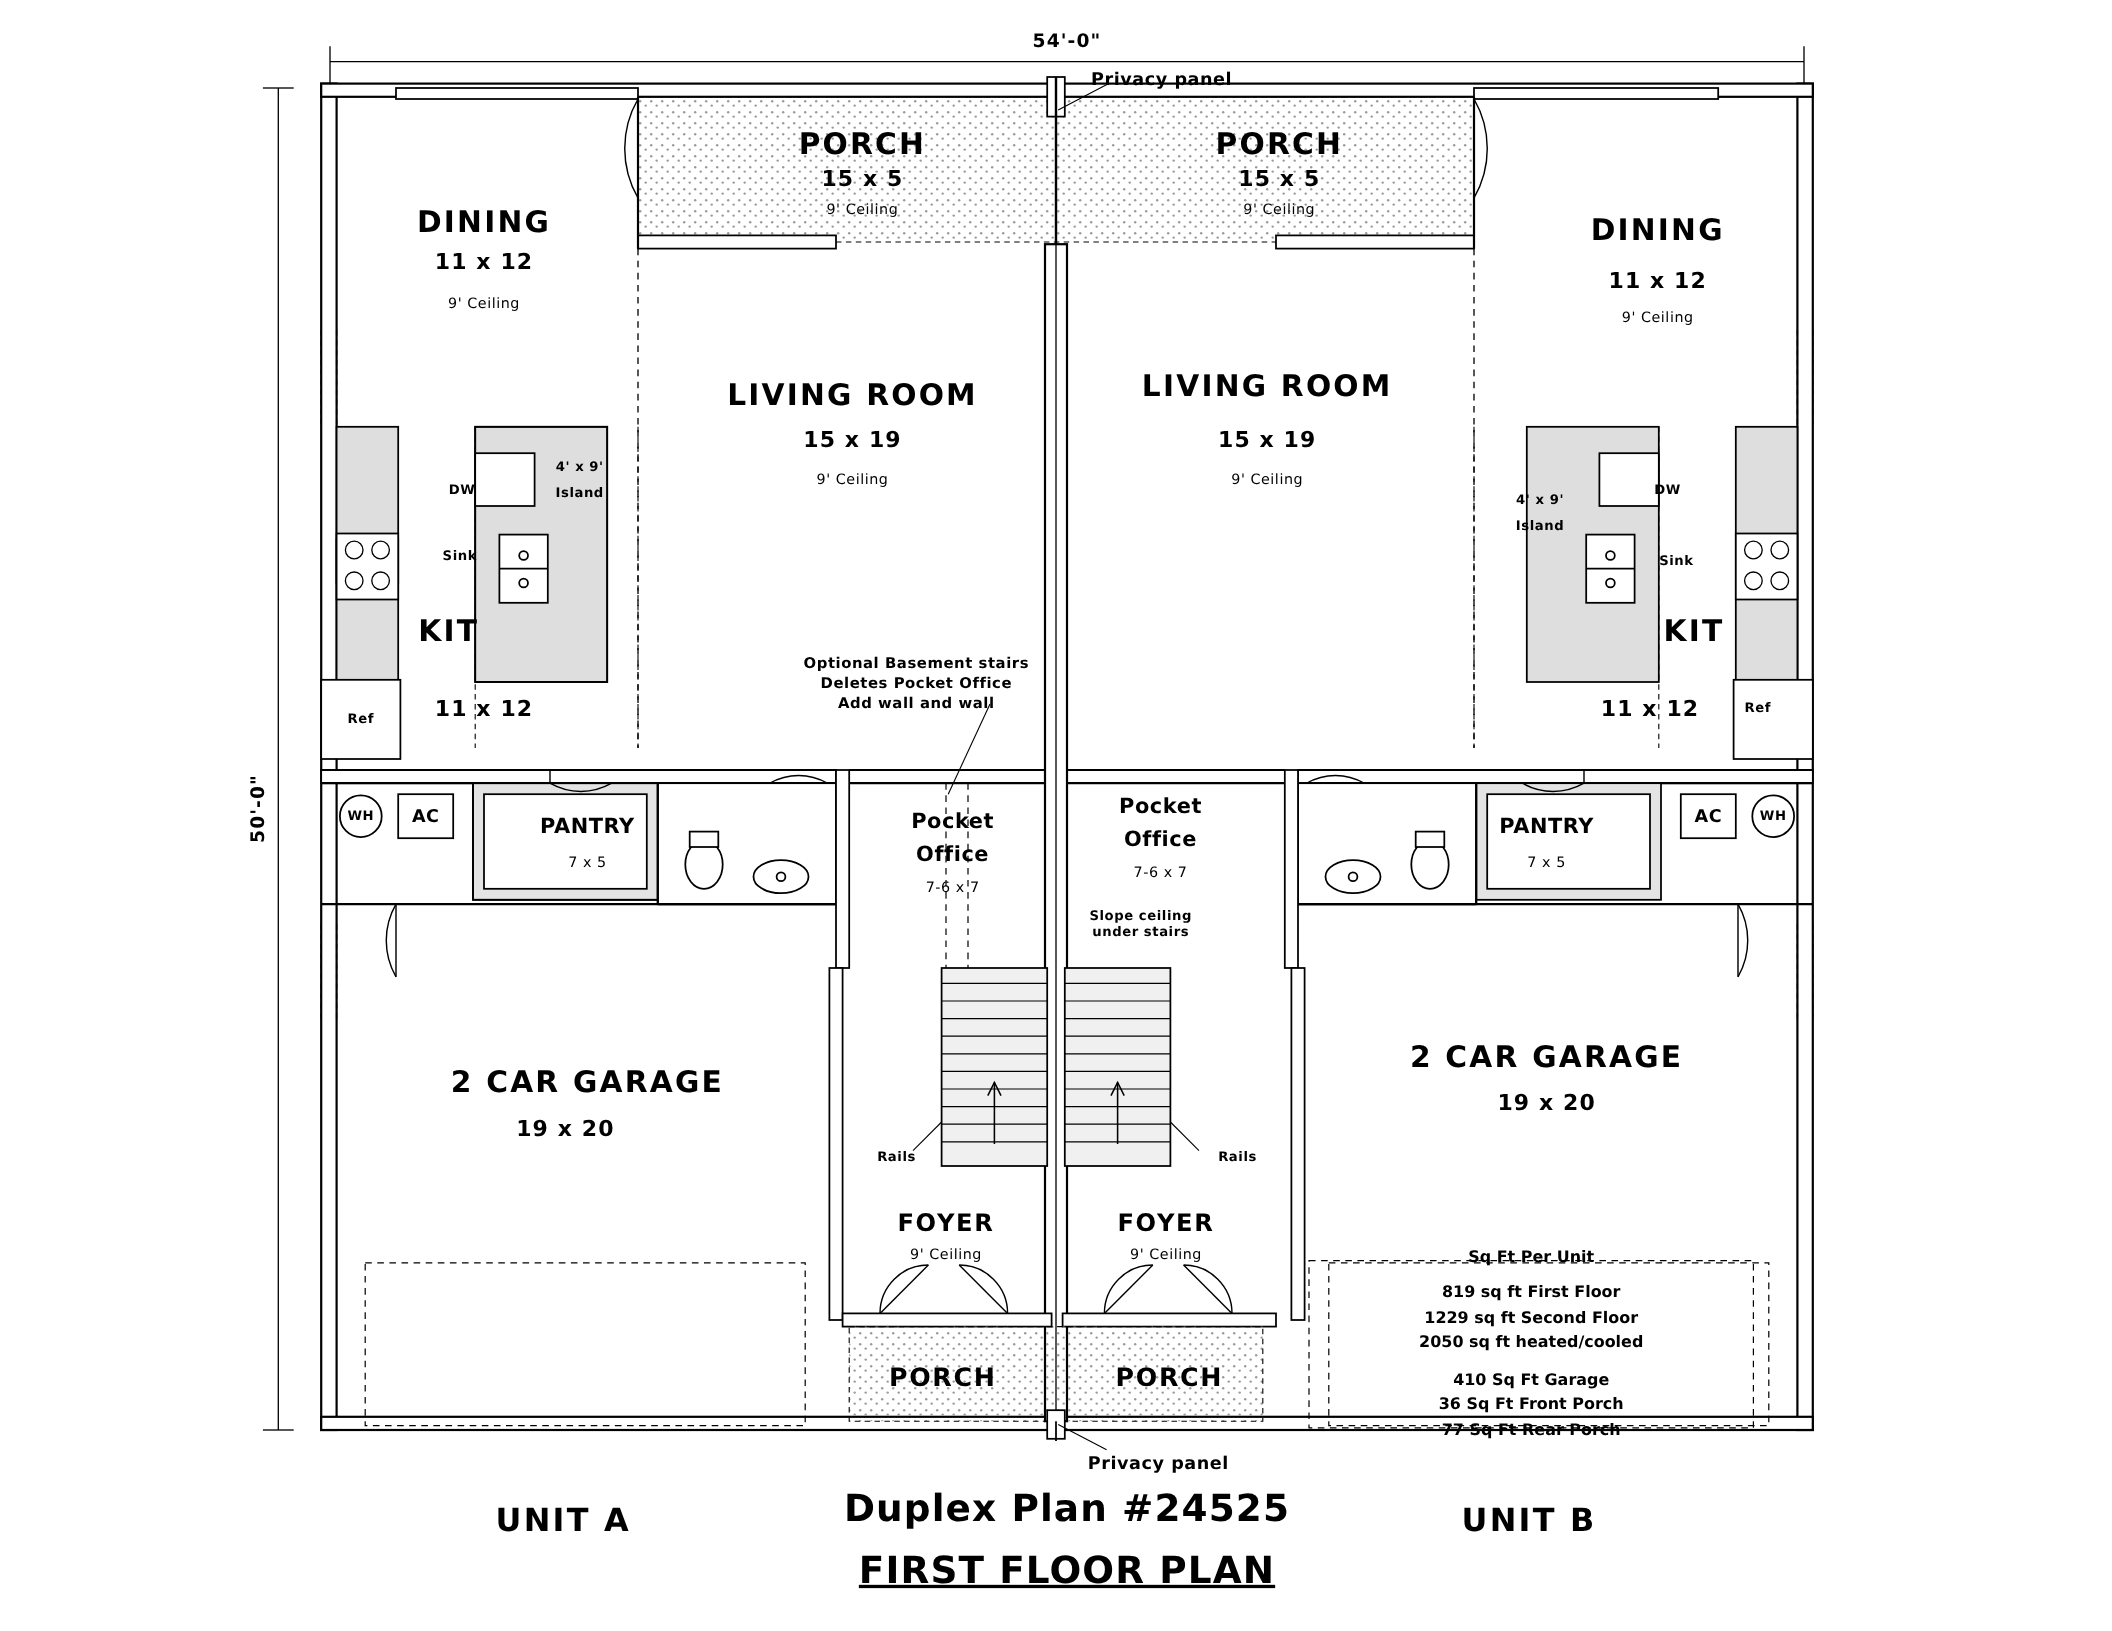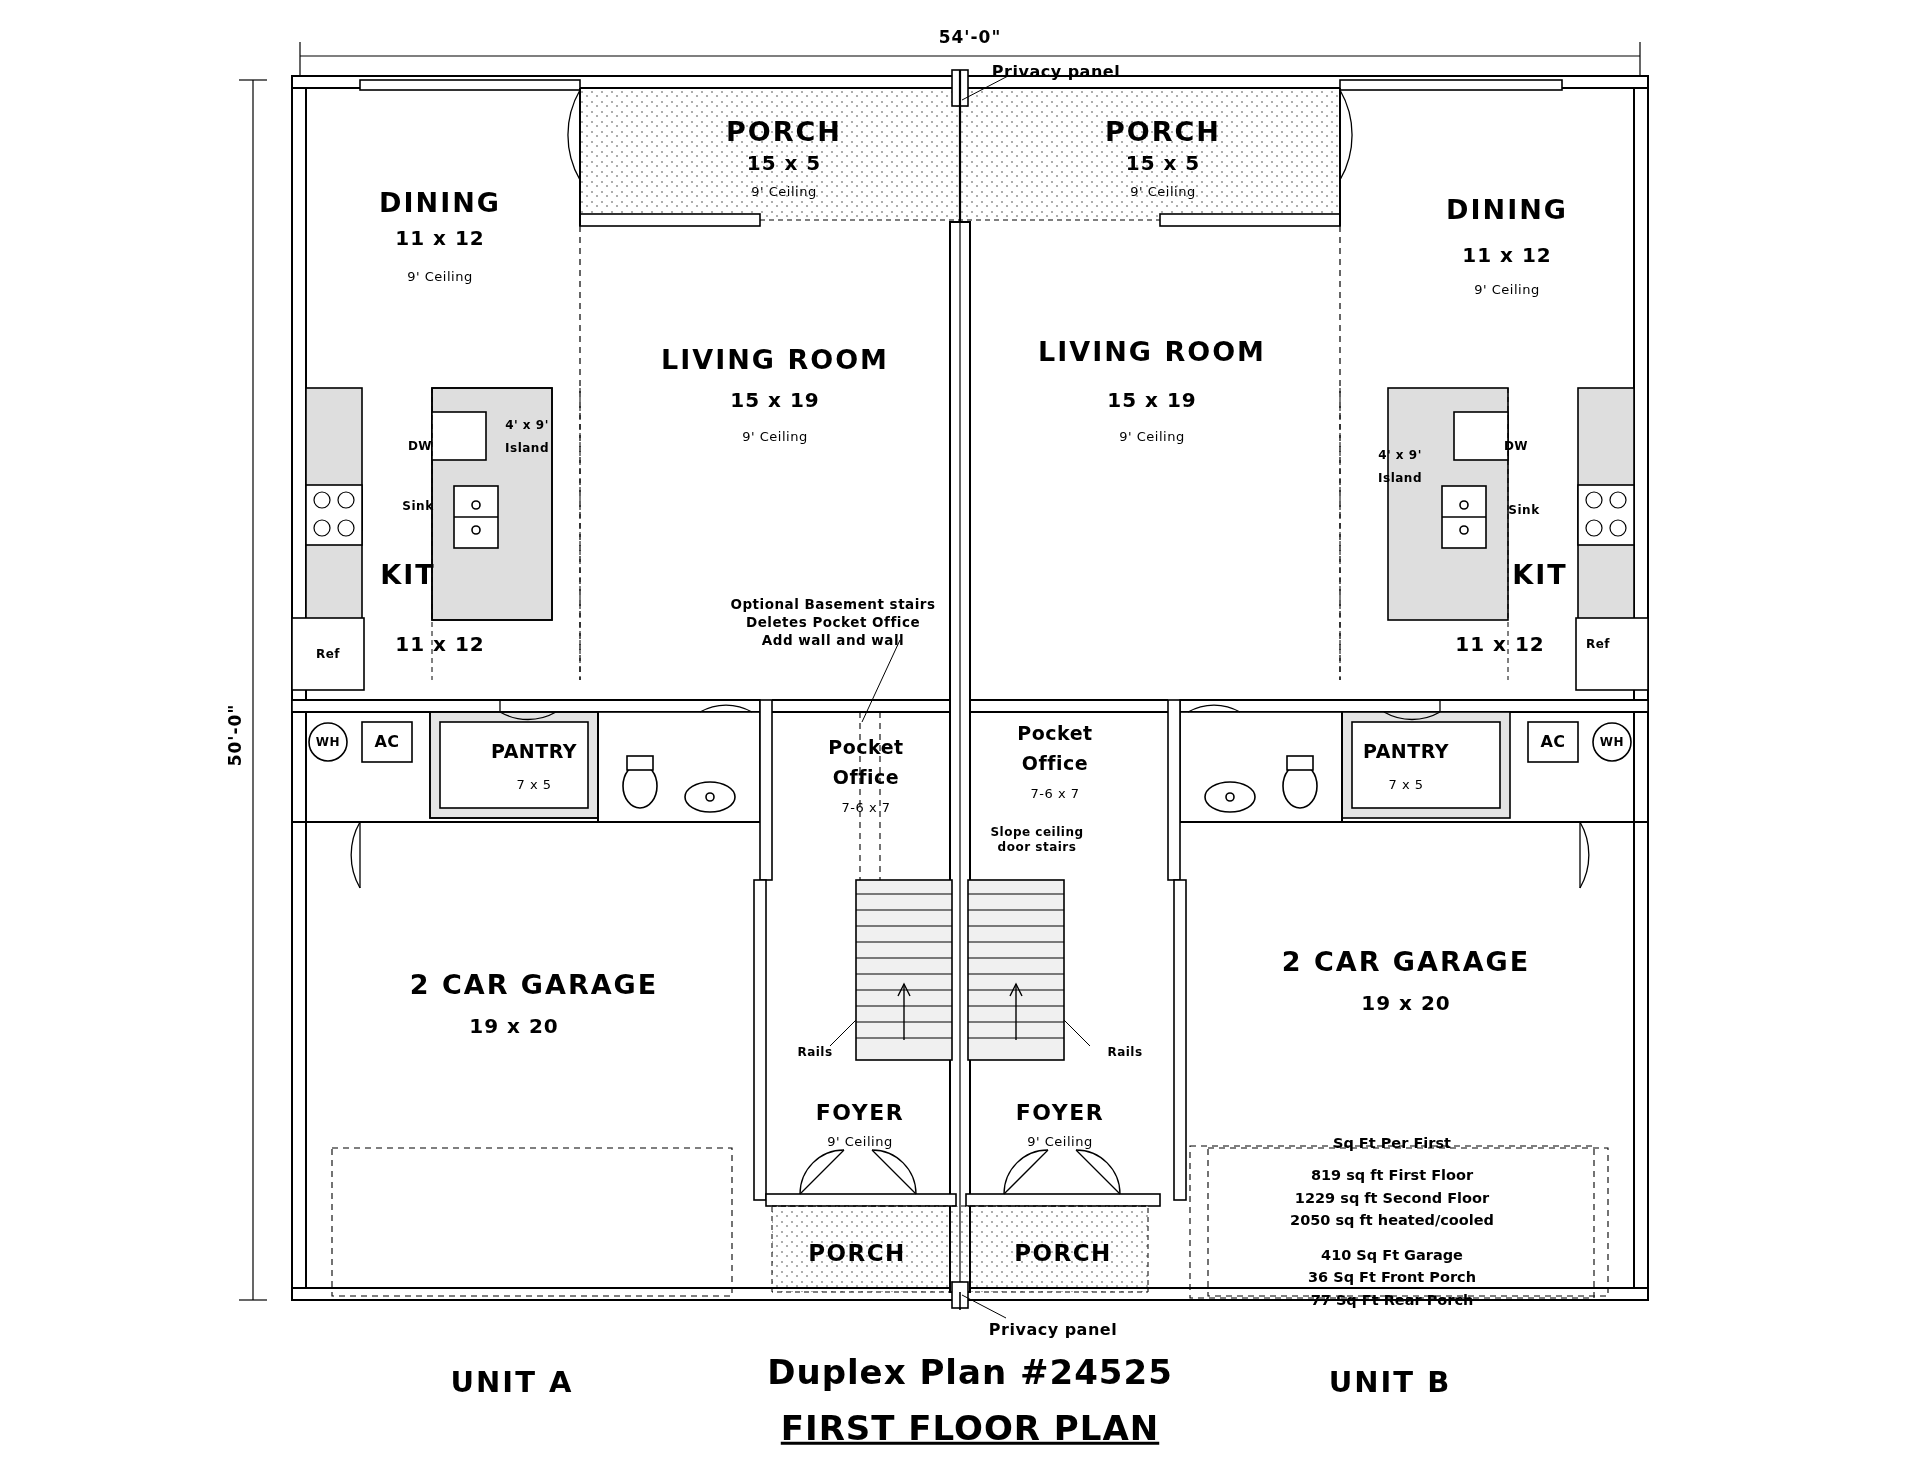--- a/index.html
+++ b/index.html
@@ -437,42 +437,42 @@
 <div class="lbl room-ceil" style="left:1055px; top:794px;">7-6 x 7</div>
 
 <div class="lbl note" style="left:833px; top:622px;">
   <div>Optional Basement stairs</div>
   <div>Deletes Pocket Office</div>
   <div>Add wall and wall</div>
 </div>
 
 <div class="lbl tiny" style="left:1037px; top:840px;">
   <div>Slope ceiling</div>
-  <div>door stairs</div>
+  <div>under stairs</div>
 </div>
 
 <div class="lbl tiny" style="left:815px; top:1052px;">Rails</div>
 <div class="lbl tiny" style="left:1125px; top:1052px;">Rails</div>
 
 <div class="lbl room-name" style="left:534px; top:985px;">2 CAR GARAGE</div>
 <div class="lbl room-dim" style="left:514px; top:1026px;">19 x 20</div>
 <div class="lbl room-name" style="left:1406px; top:962px;">2 CAR GARAGE</div>
 <div class="lbl room-dim" style="left:1406px; top:1003px;">19 x 20</div>
 
 <div class="lbl small-name" style="left:860px; top:1113px; font-size:22px; letter-spacing:1.5px;">FOYER</div>
 <div class="lbl room-ceil" style="left:860px; top:1142px;">9' Ceiling</div>
 <div class="lbl small-name" style="left:1060px; top:1113px; font-size:22px; letter-spacing:1.5px;">FOYER</div>
 <div class="lbl room-ceil" style="left:1060px; top:1142px;">9' Ceiling</div>
 
 <div class="lbl small-name" style="left:857px; top:1253px; font-size:23px; letter-spacing:1.5px;">PORCH</div>
 <div class="lbl small-name" style="left:1063px; top:1253px; font-size:23px; letter-spacing:1.5px;">PORCH</div>
 <div class="lbl tiny2" style="left:1053px; top:1330px;">Privacy panel</div>
 
 <div class="sqft-block" style="left:1392px; top:1222px;">
-  <div class="sqft-head">Sq Ft Per First</div>
+  <div class="sqft-head">Sq Ft Per Unit</div>
   <div>819 sq ft First Floor</div>
   <div>1229 sq ft Second Floor</div>
   <div>2050 sq ft heated/cooled</div>
   <div class="gap"></div>
   <div>410 Sq Ft Garage</div>
   <div>36 Sq Ft Front Porch</div>
   <div>77 Sq Ft Rear Porch</div>
 </div>
 
 <div class="lbl unit-label" style="left:512px; top:1382px;">UNIT A</div>

